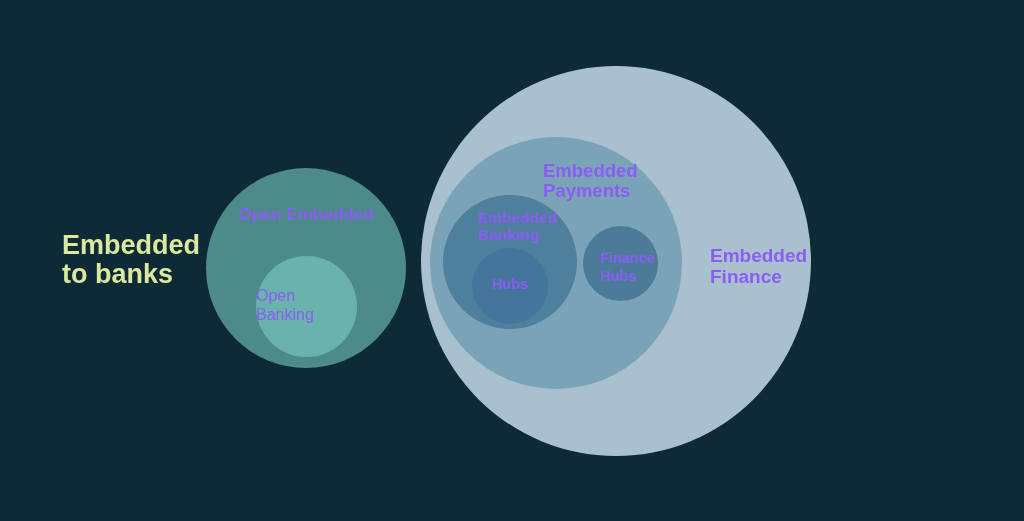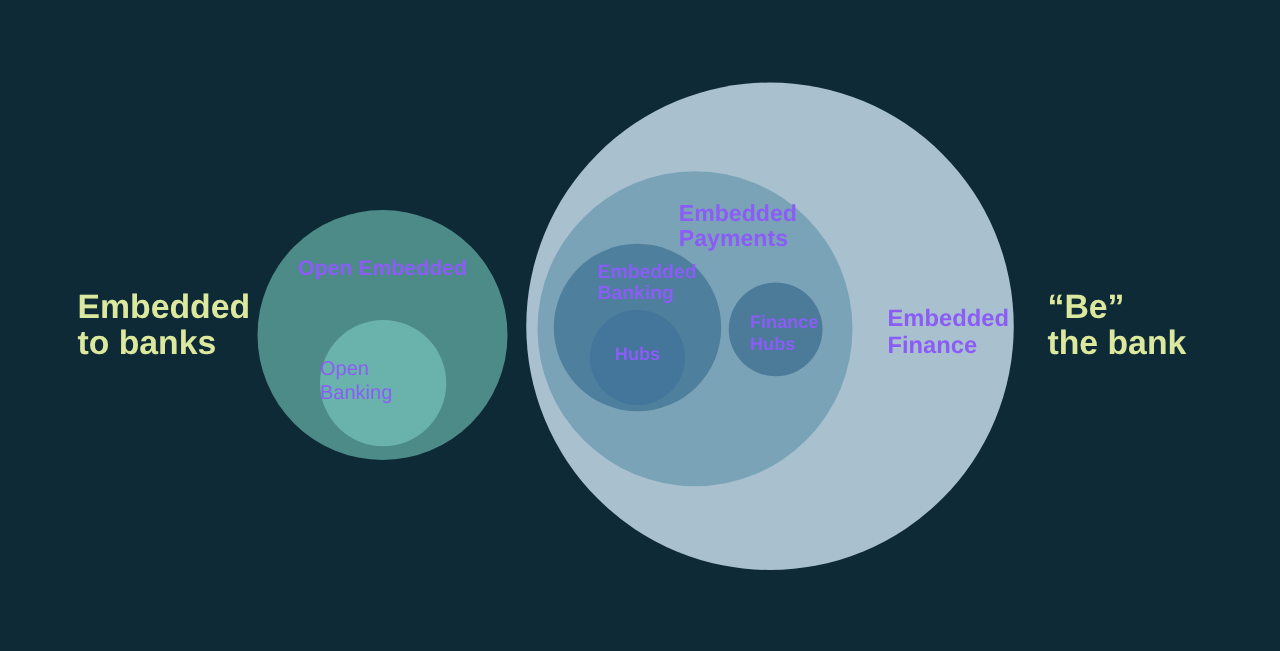--- a/index.html
+++ b/index.html
@@ -75,22 +75,20 @@
   .side-label.right { left: 838px; top: 231px; }
 </style>
 </head>
 <body>
 
 <div class="canvas">
 
   <div class="side-label left">Embedded
 to banks</div>
 
-  <div class="side-label right">“Be”
-the bank</div>
 
   <div class="circle of"></div>
   <div class="circle ob"></div>
   <div class="label of-label">Open Embedded</div>
   <div class="label ob-label">Open
 Banking</div>
 
   <div class="circle ef"></div>
   <div class="circle ep"></div>
   <div class="circle eb"></div>

